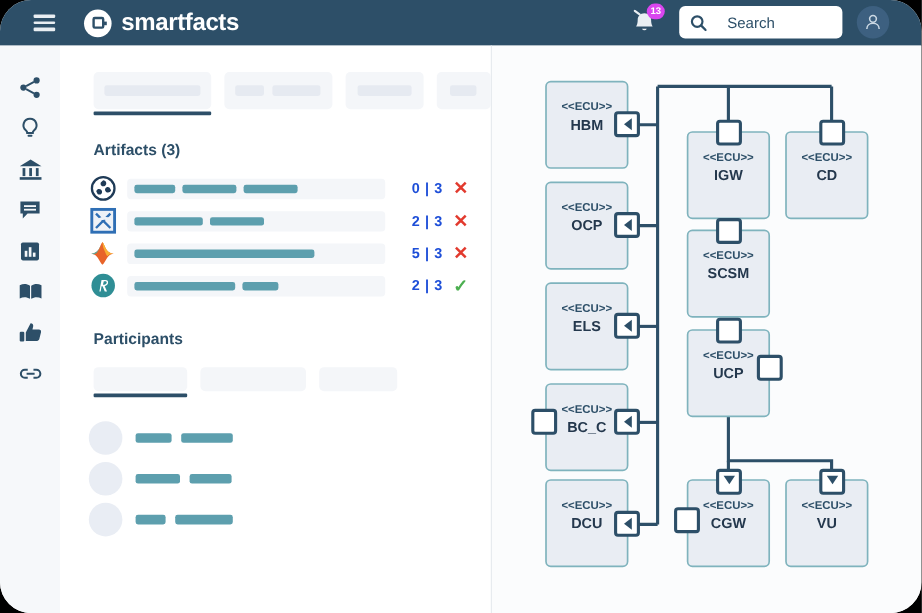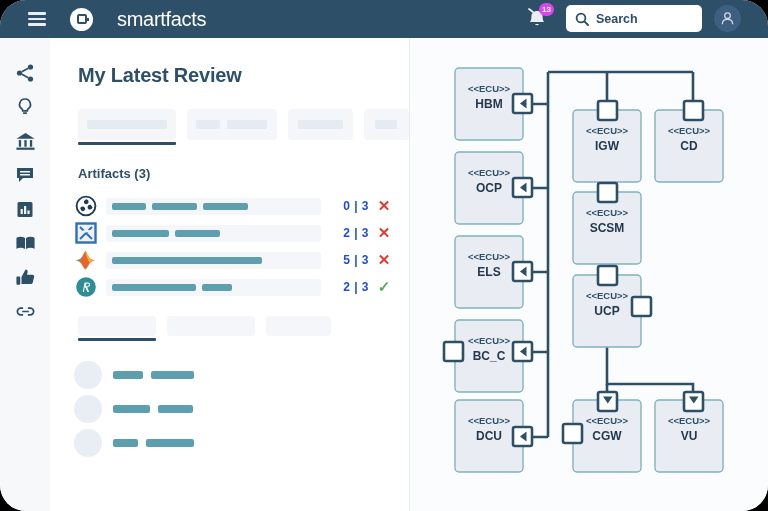--- a/index.html
+++ b/index.html
@@ -25,21 +25,21 @@
   }
   .hamburger { width:18px; height:14px; margin-left:28px; display:flex;
     flex-direction:column; justify-content:space-between; cursor:pointer; }
   .hamburger span { display:block; height:2.6px; background:#e9eef2; border-radius:1px; }
 
   .logo-wrap { display:flex; align-items:center; margin-left:24px; }
   .logo-circle { width:23px; height:23px; border-radius:50%; background:#ffffff;
     display:flex; align-items:center; justify-content:center; }
   .logo-sq { width:10px; height:10px; border:2.2px solid #2d4f68; border-radius:2px; position:relative;}
   .logo-sq:after{content:"";position:absolute;right:-4px;top:2px;width:4px;height:3px;background:#2d4f68;}
-  .brand { color:#fff; font-size:20px; font-weight:normal; margin-left:24px; letter-spacing:-0.3px; }
+  .brand { color:#fff; font-size:20px; font-weight:bold; margin-left:8px; letter-spacing:-0.3px; }
 
   #mycontent {
     position:absolute; left:386px; top:6px; width:127px; height:26px;
     background:#5d9fae; border-radius:4px; color:#fff;
     font-size:10.5px; font-weight:bold; letter-spacing:0.4px;
     display:flex; align-items:center; justify-content:center; cursor:pointer;
     border:none;
   }
 
   #bell-wrap { position:absolute; left:524px; top:6px; width:28px; height:26px; cursor:pointer; }
@@ -47,21 +47,21 @@
     position:absolute; right:-2px; top:-3px; background:#d946ef; color:#fff;
     font-size:8px; font-weight:bold; border-radius:8px; min-width:15px; height:13px;
     display:flex; align-items:center; justify-content:center; padding:0 3px;
   }
 
   #search {
     position:absolute; left:566px; top:5px; width:136px; height:27px;
     background:#fff; border-radius:5px; display:flex; align-items:center; padding-left:9px;
     cursor:text;
   }
-  #search .ph { font-size:12.5px; color:#2d4f68; font-weight:bold; margin-left:7px; }
+  #search .ph { font-size:12.5px; color:#2d4f68; font-weight:normal; margin-left:17px; }
 
   #avatar {
     position:absolute; left:714px; top:5px; width:27px; height:27px; border-radius:50%;
     background:#3d6080; display:flex; align-items:center; justify-content:center; cursor:pointer;
   }
 
   
   #rail {
     position:absolute; top:38px; left:0; width:50px; height:473px;
     background:#f6f8fa;
@@ -225,21 +225,20 @@
     <div class="rail-item">
       <svg width="21" height="21" viewBox="0 0 22 22" fill="none" stroke="#2d4f68" stroke-width="1.8">
         <path d="M8.5 7.5 H6 a3.5 3.5 0 0 0 0 7 h2.5"></path>
         <path d="M13.5 7.5 H16 a3.5 3.5 0 0 1 0 7 h-2.5"></path>
         <path d="M7.5 11 h7"></path>
       </svg>
     </div>
   </div>
 
   <div id="leftpanel">
-    <div id="page-title">My Latest Review</div>
 
     <div id="tabs">
         <div class="tab active" style="width: 104px;">
           <div class="sk" style="width: 80px;"></div>
         </div>
         <div class="tab" style="width: 95px;">
           <div class="sk" style="width: 24px;"></div>
           <div class="sk" style="width: 40px;"></div>
         </div>
         <div class="tab" style="width: 69px;">
@@ -305,20 +304,21 @@
           </div>
           <div class="art-bar">
             <div class="seg" style="width: 84px;"></div>
             <div class="seg" style="width: 30px;"></div>
           </div>
           <div class="art-count">2 | 3</div>
           <div class="art-status" style="color: rgb(76, 175, 80);">✓</div>
         </div>
       </div>
 
+    <div class="sect-title" style="margin-top:24px;">Participants</div>
     <div id="ptabs" style="display:flex; margin:16px 0 0 28px; gap:11px;">
         <div class="tab active" style="width: 78px; height: 20px;"></div>
         <div class="tab" style="width: 88px; height: 20px;"></div>
         <div class="tab" style="width: 65px; height: 20px;"></div>
       </div>
     <div id="participants-list">
         <div class="p-row">
           <div class="p-avatar"></div>
           <div class="p-bars">
             <div class="seg" style="width: 30px;"></div>

